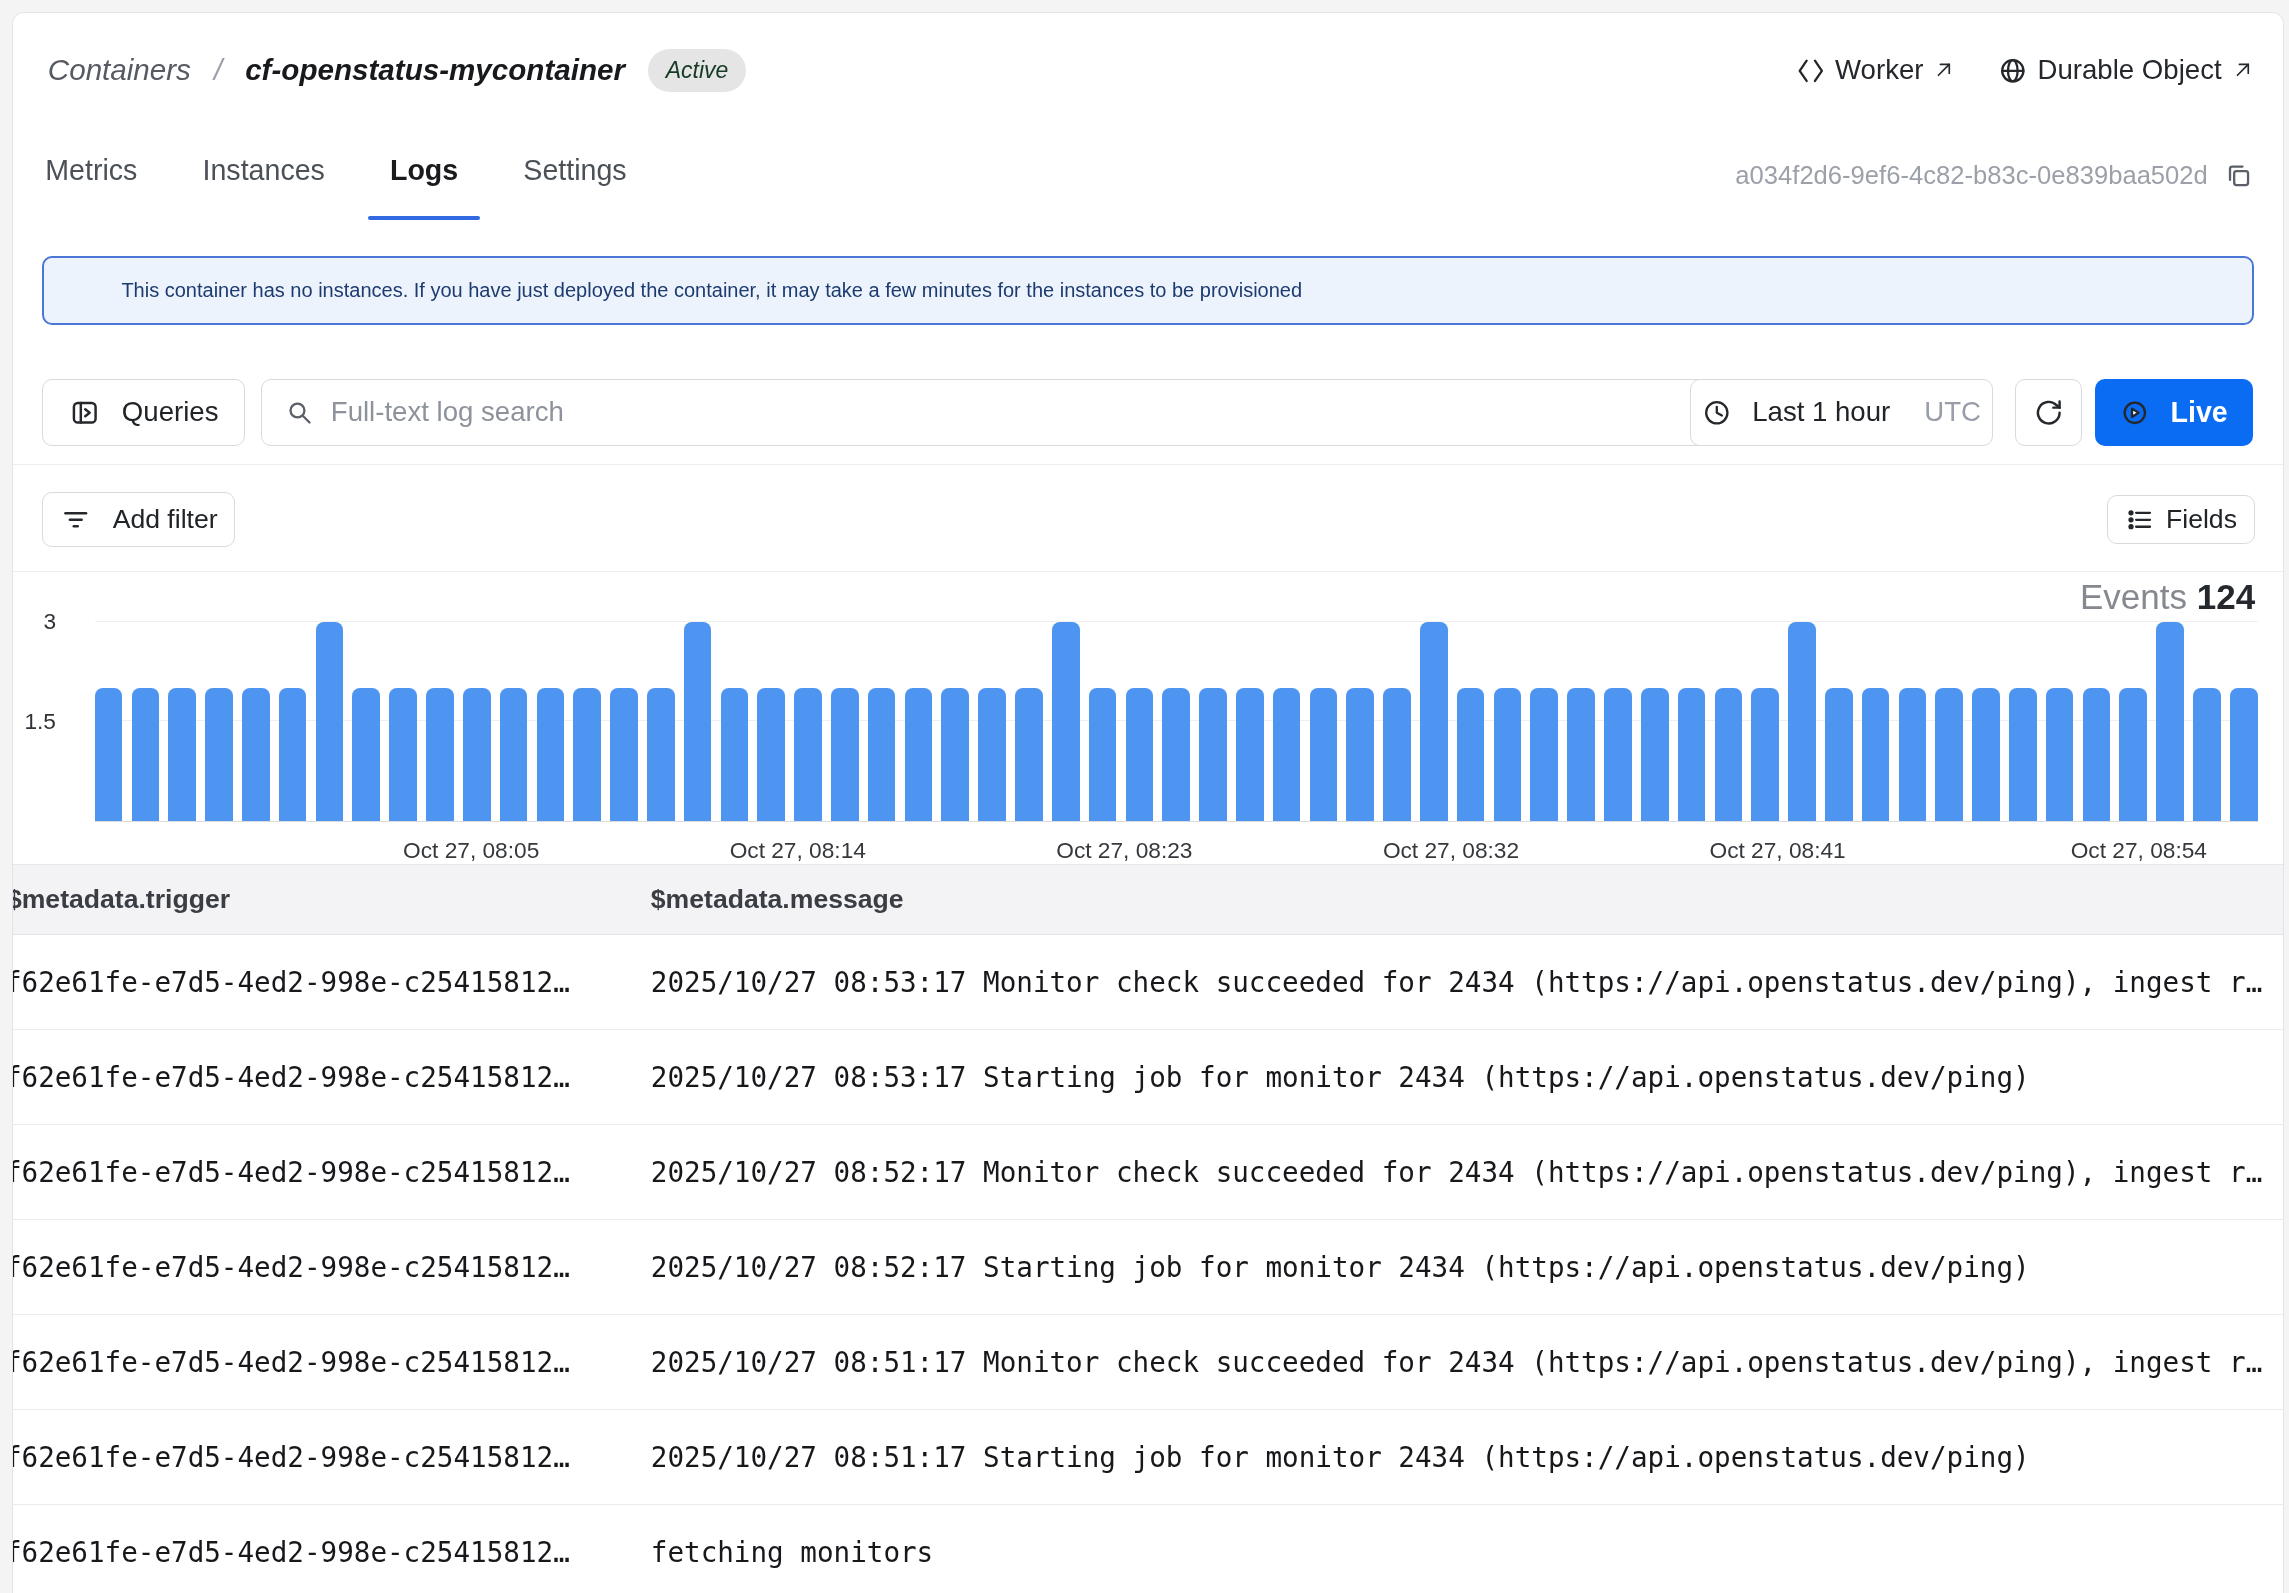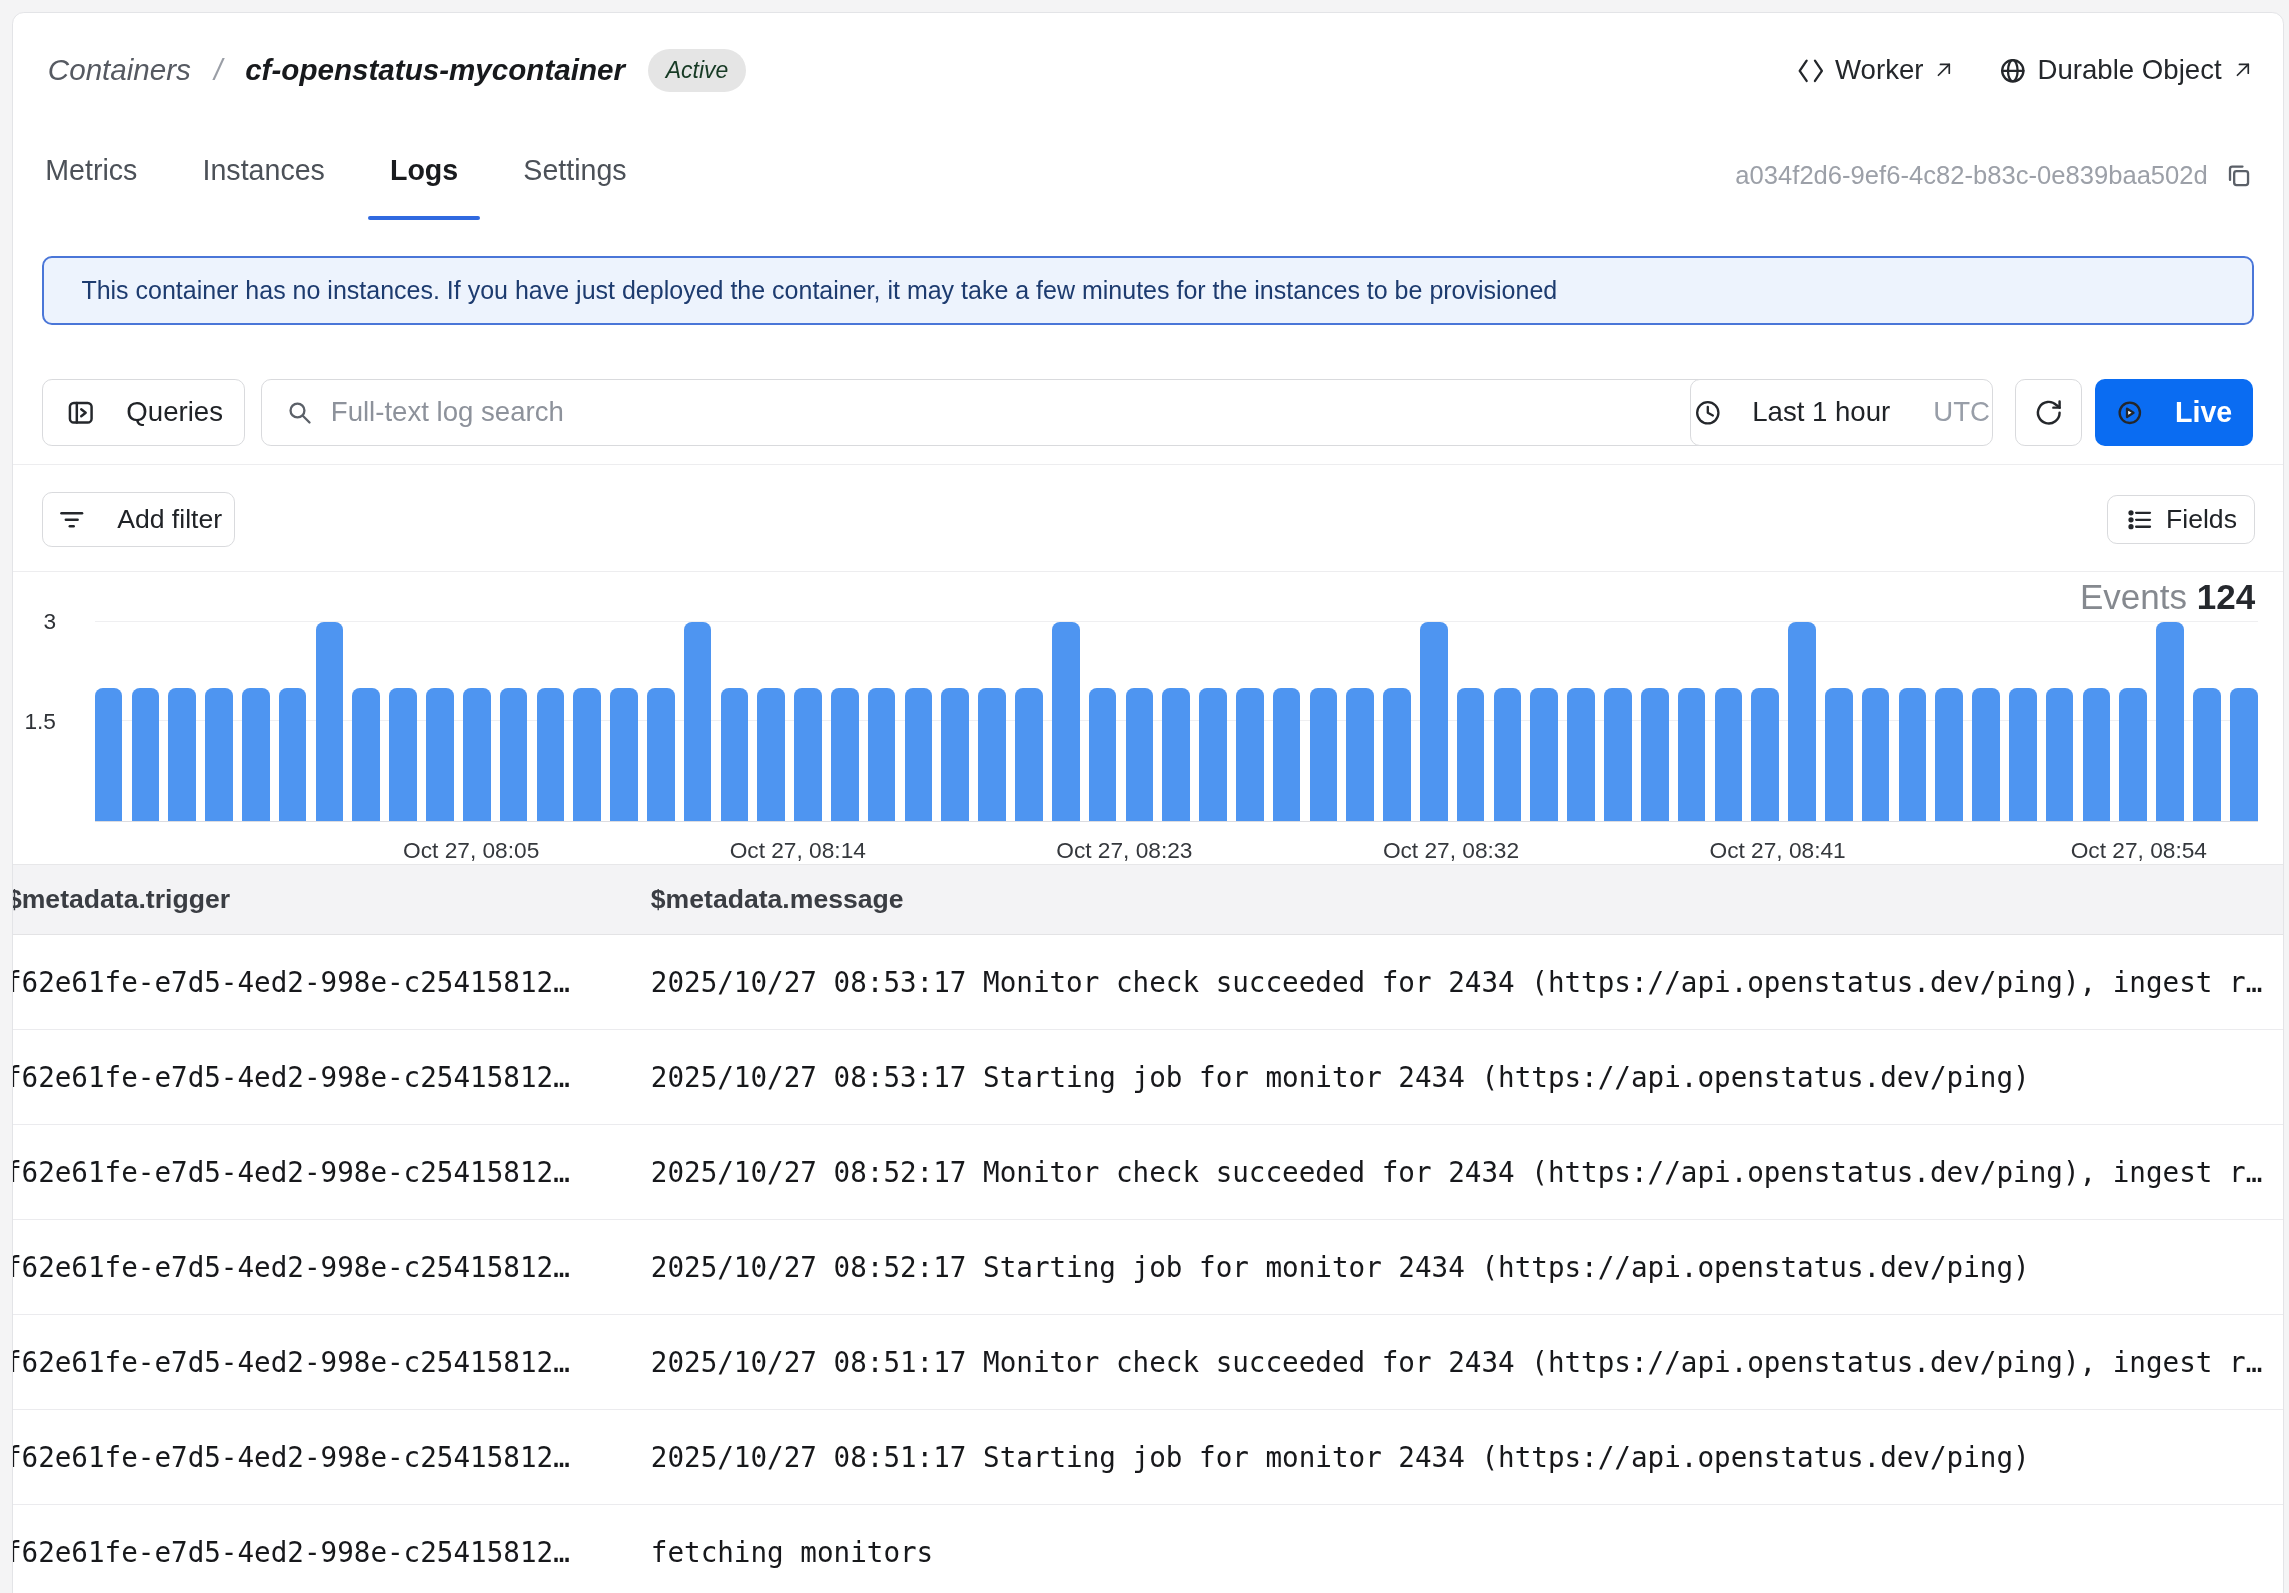--- a/index.html
+++ b/index.html
@@ -26,24 +26,24 @@
   .tab { position:relative; padding:0 21.7px; line-height:39px; font-size:28.6px; color:#4c5158; cursor:pointer; }
   .tab.active { color:#191b1e; font-weight:700; }
   .tab.active .tab-underline { position:absolute; left:0; right:0; top:65px; height:3.9px; background:#3069e0; border-radius:2px; }
 
   .uuid-row { position:absolute; right:29.6px; top:148px; display:flex; align-items:center; gap:15.8px; }
   .uuid { font-size:25.6px; color:#9ca0a8; }
 
   
   .banner { position:absolute; left:29.6px; top:243px; width:2212px; height:69px; background:#edf3fd;
             border:2px solid #4a76d8; border-radius:9.9px; display:flex; align-items:center; padding-left:37px; }
-  .banner span { font-size:25px; color:#1d3b6f; }
-
-  
-  .btn { display:flex; align-items:center; justify-content:center; gap:30px; background:#fff;
+  .banner span { font-size:20px; color:#1d3b6f;margin-left:40px; }
+
+  
+  .btn { display:flex; align-items:center; justify-content:center; gap:21px; background:#fff;
          border:1px solid #d9dadd; border-radius:9.9px; cursor:pointer; }
   .btn span { font-size:27.6px; color:#202327; }
   .queries-btn { position:absolute; left:29.6px; top:366px; width:203px; height:67px; }
   .searchbox { position:absolute; left:248px; top:366px; width:1612px; height:67px; border:1px solid #d9dadd;
                border-radius:9.9px; display:flex; align-items:center; padding:0 29.6px 0 23.6px; gap:15.8px; background:#fff; }
   .searchbox input { flex:1; border:none; outline:none; font-size:27.6px; color:#202327; font-family:"Liberation Sans",sans-serif; }
   .searchbox input::placeholder { color:#8d929b; }
   .search-right { display:flex; align-items:center; gap:27.6px; }
   .aa { font-size:26.6px; color:#9aa0a8; cursor:pointer; }
   .regex { position:relative; width:35px; height:39px; cursor:pointer; }

